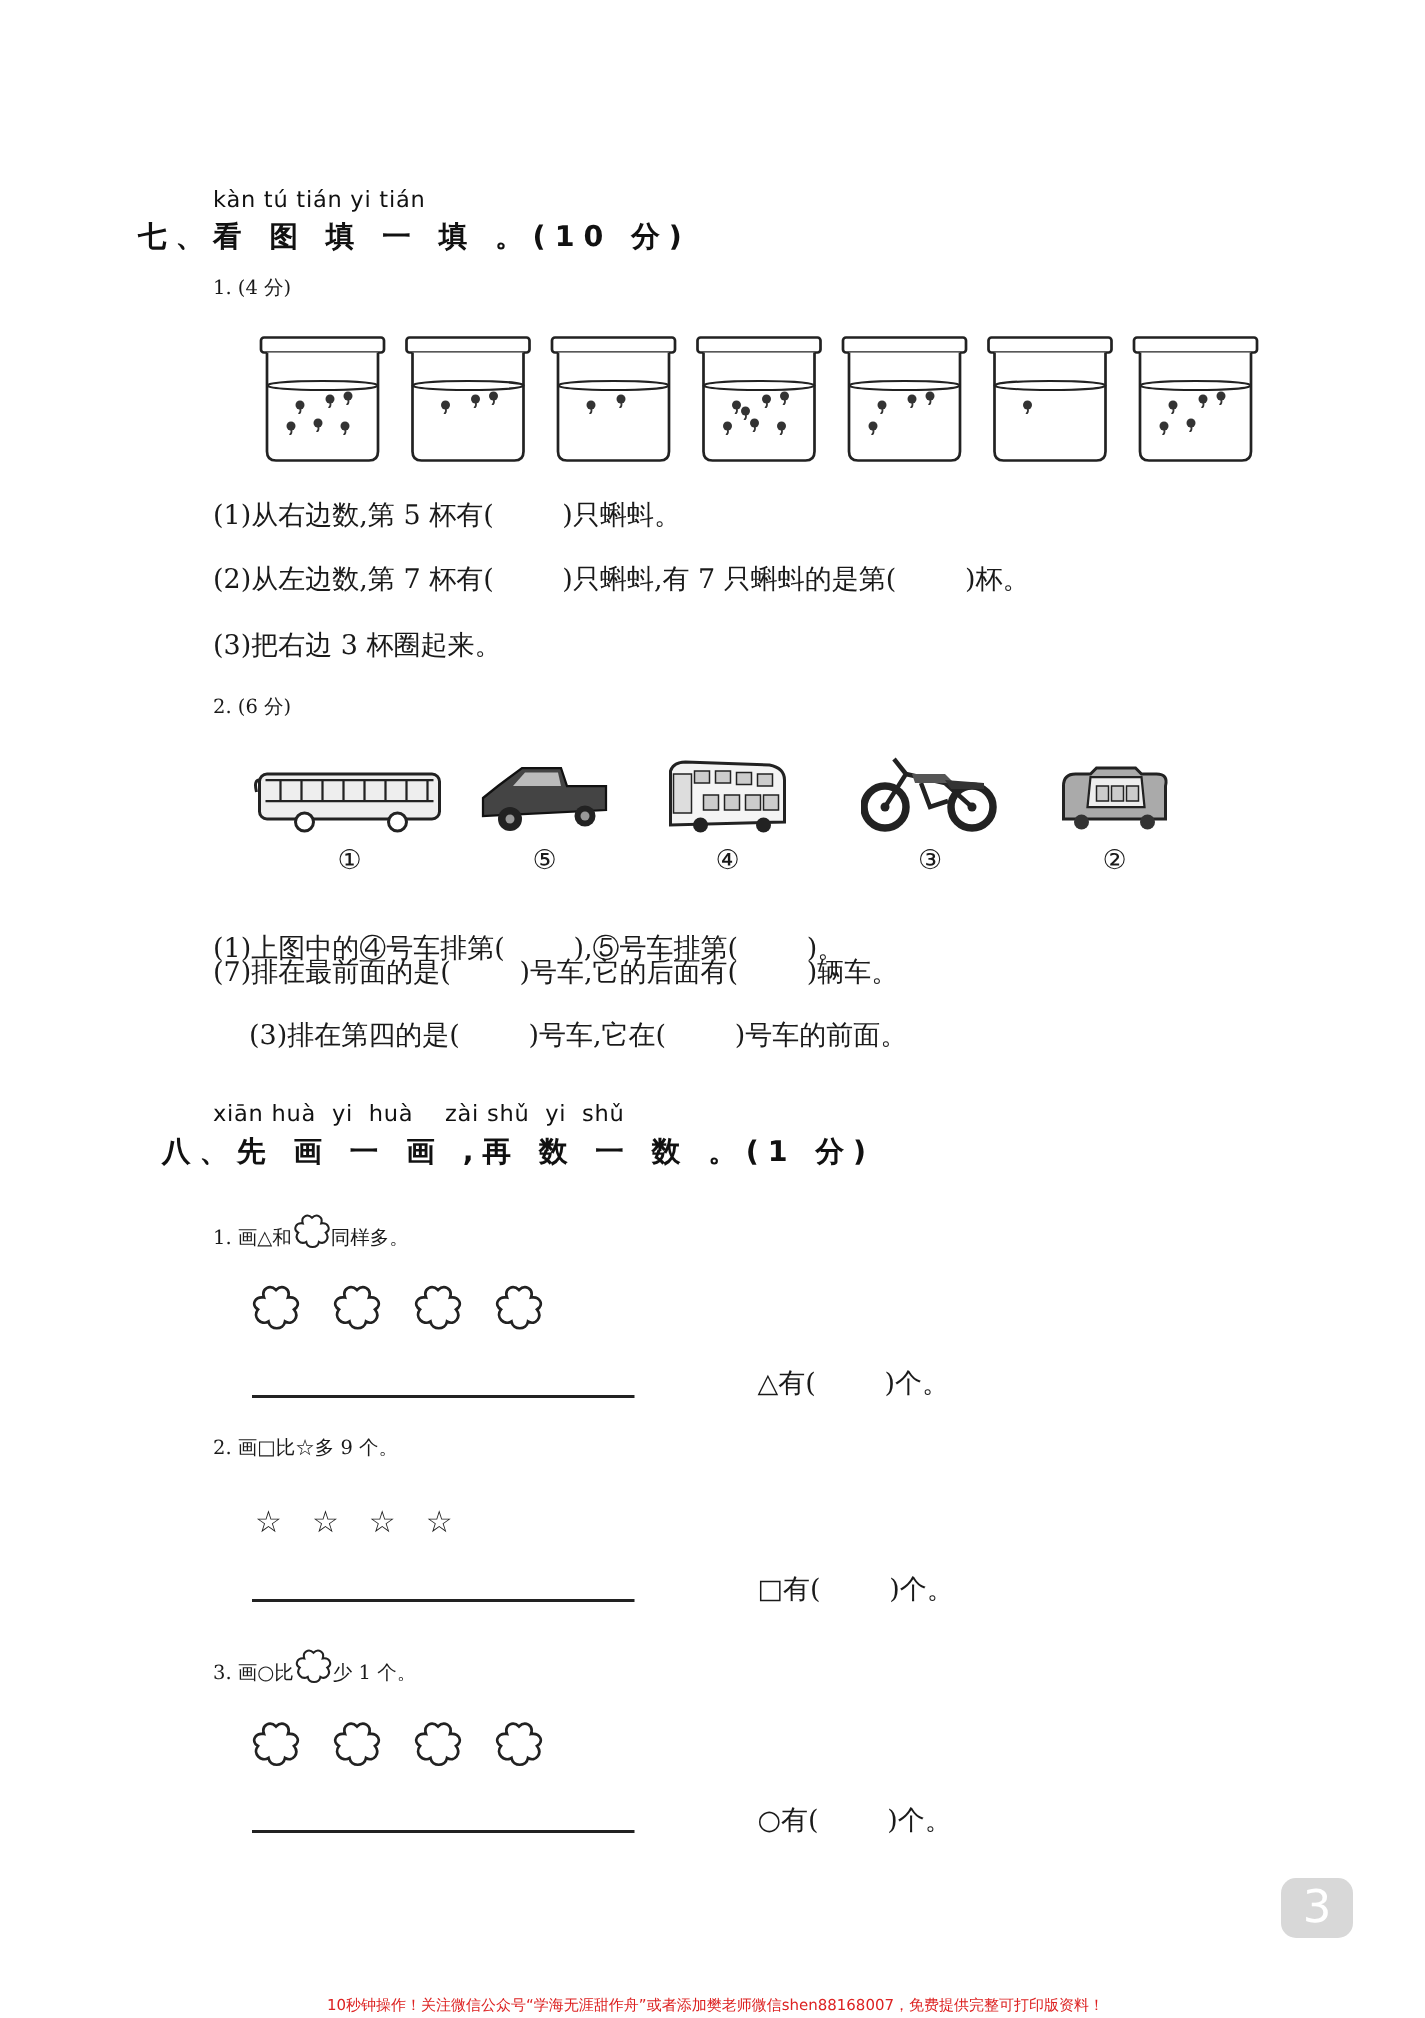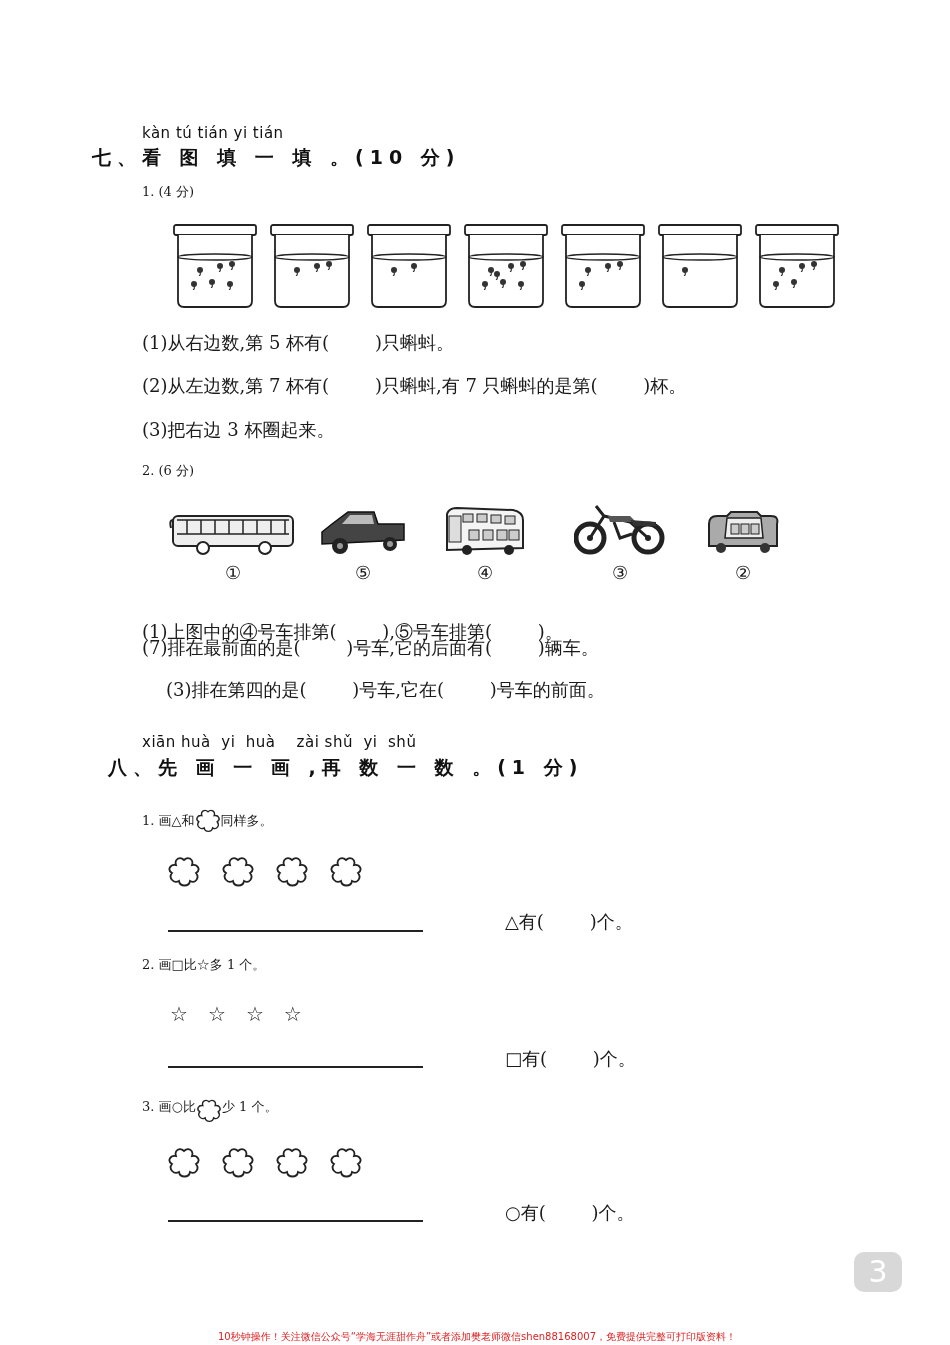--- a/index.html
+++ b/index.html
@@ -193,21 +193,21 @@
   </div>
 </div>
 
 <div class="abs sub" style="left:142px;top:592px;margin-top:28px;">(1)上图中的④号车排第(        ),⑤号车排第(        )。</div>
 <div class="abs sub" style="left:142px;top:636px;">(7)排在最前面的是(        )号车,它的后面有(        )辆车。</div>
 <div class="abs sub" style="left:142px;top:678px;margin-left:24px;">(3)排在第四的是(        )号车,它在(        )号车的前面。</div>
 
 <div class="abs pinyin" style="left:142px;top:733px;">xiān huà  yi  huà    zài shǔ  yi  shǔ</div>
 <div class="abs sec-title" style="left:108px;top:755px;">八、先 画 一 画 ,再 数 一 数 。(1 分)</div>
 
-<div class="abs qtext" style="left:142px;top:808px;display:flex;align-items:center;">
+<div class="abs qtext" style="left:142px;top:808px;display:flex;align-items:flex-end;">
   <span>1. 画△和</span>
   <svg width="26" height="26">
       <use href="#sym-flower" width="26" height="26"></use>
     </svg>
   <span>同样多。</span>
 </div>
 <div class="abs shape-row" style="left:167px;top:856px;" id="flowers1">
     <svg width="34" height="32" class="flower">
       <use href="#sym-flower" width="34" height="32"></use>
     </svg>
@@ -217,31 +217,31 @@
     <svg width="34" height="32" class="flower">
       <use href="#sym-flower" width="34" height="32"></use>
     </svg>
     <svg width="34" height="32" class="flower">
       <use href="#sym-flower" width="34" height="32"></use>
     </svg>
   </div>
 <div class="abs answer-line" style="left:168px;top:930px;"></div>
 <div class="abs sub" style="left:505px;top:910px;">△有(        )个。</div>
 
-<div class="abs qtext" style="left:142px;top:956px;">2. 画□比☆多 1 个。</div>
+<div class="abs qtext" style="left:142px;top:956px;">2. 画□比☆多 9 个。</div>
 <div class="abs star-row" style="left:170px;top:1002px;" id="stars">
     <span>☆</span>
     <span>☆</span>
     <span>☆</span>
     <span>☆</span>
   </div>
 <div class="abs answer-line" style="left:168px;top:1066px;"></div>
 <div class="abs sub" style="left:505px;top:1047px;">□有(        )个。</div>
 
-<div class="abs qtext" style="left:142px;top:1098px;display:flex;align-items:flex-start;">
+<div class="abs qtext" style="left:142px;top:1098px;display:flex;align-items:flex-end;">
   <span>3. 画○比</span>
   <svg width="26" height="26">
       <use href="#sym-flower" width="26" height="26"></use>
     </svg>
   <span>少 1 个。</span>
 </div>
 <div class="abs shape-row" style="left:167px;top:1147px;" id="flowers3">
     <svg width="34" height="32" class="flower">
       <use href="#sym-flower" width="34" height="32"></use>
     </svg>

